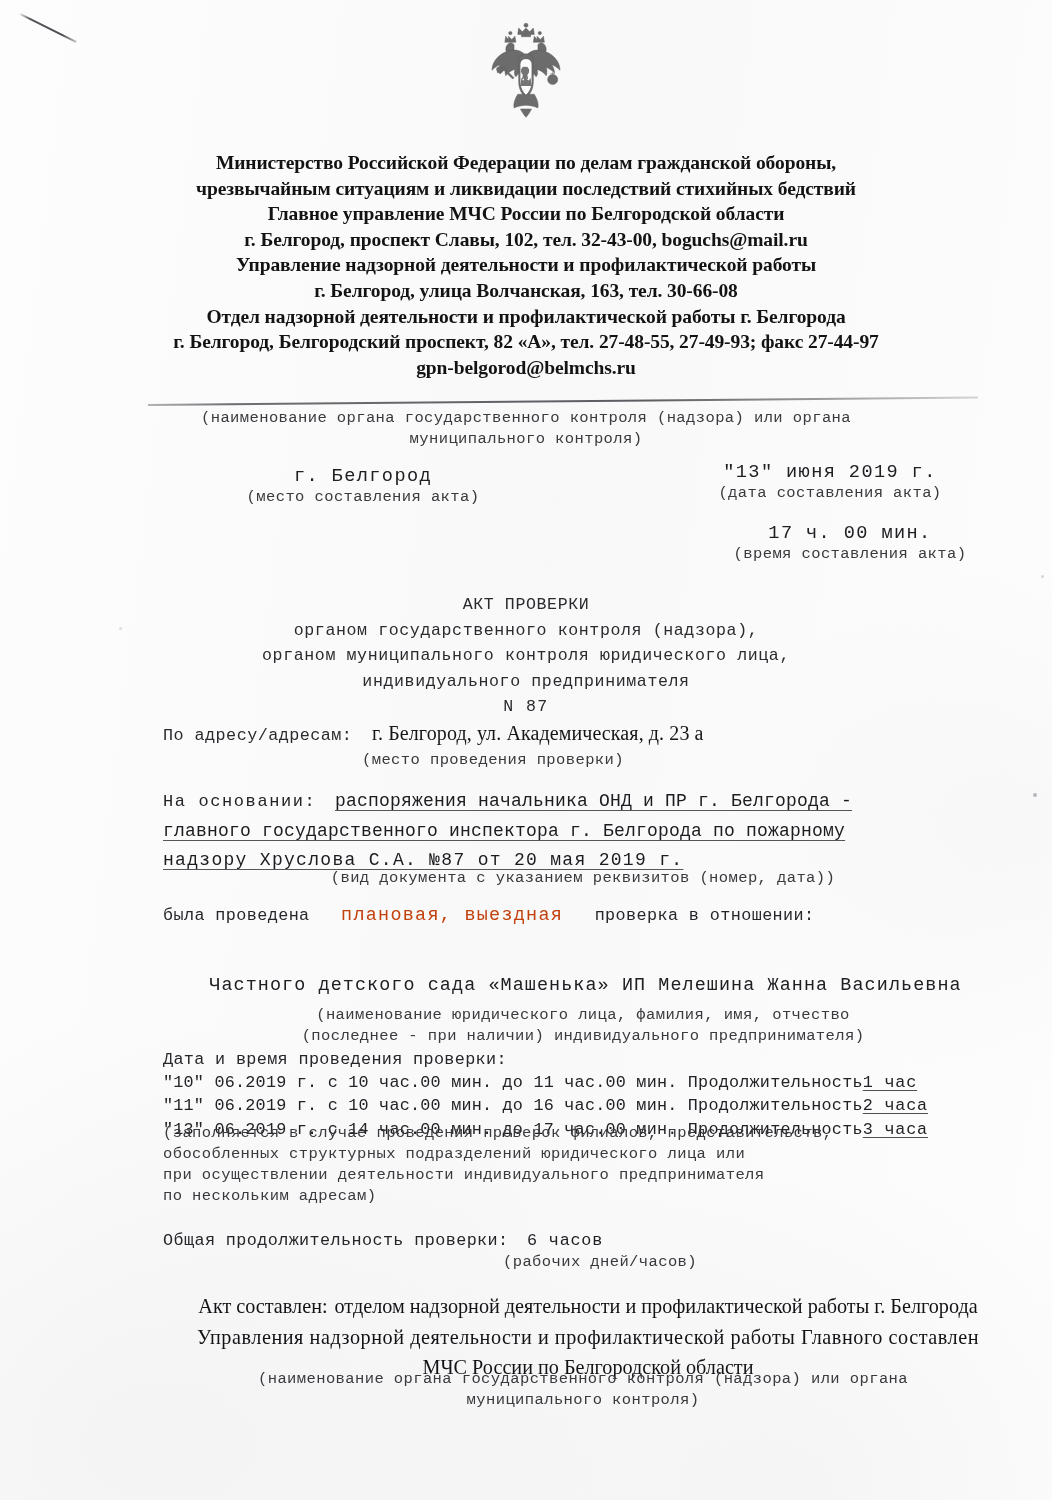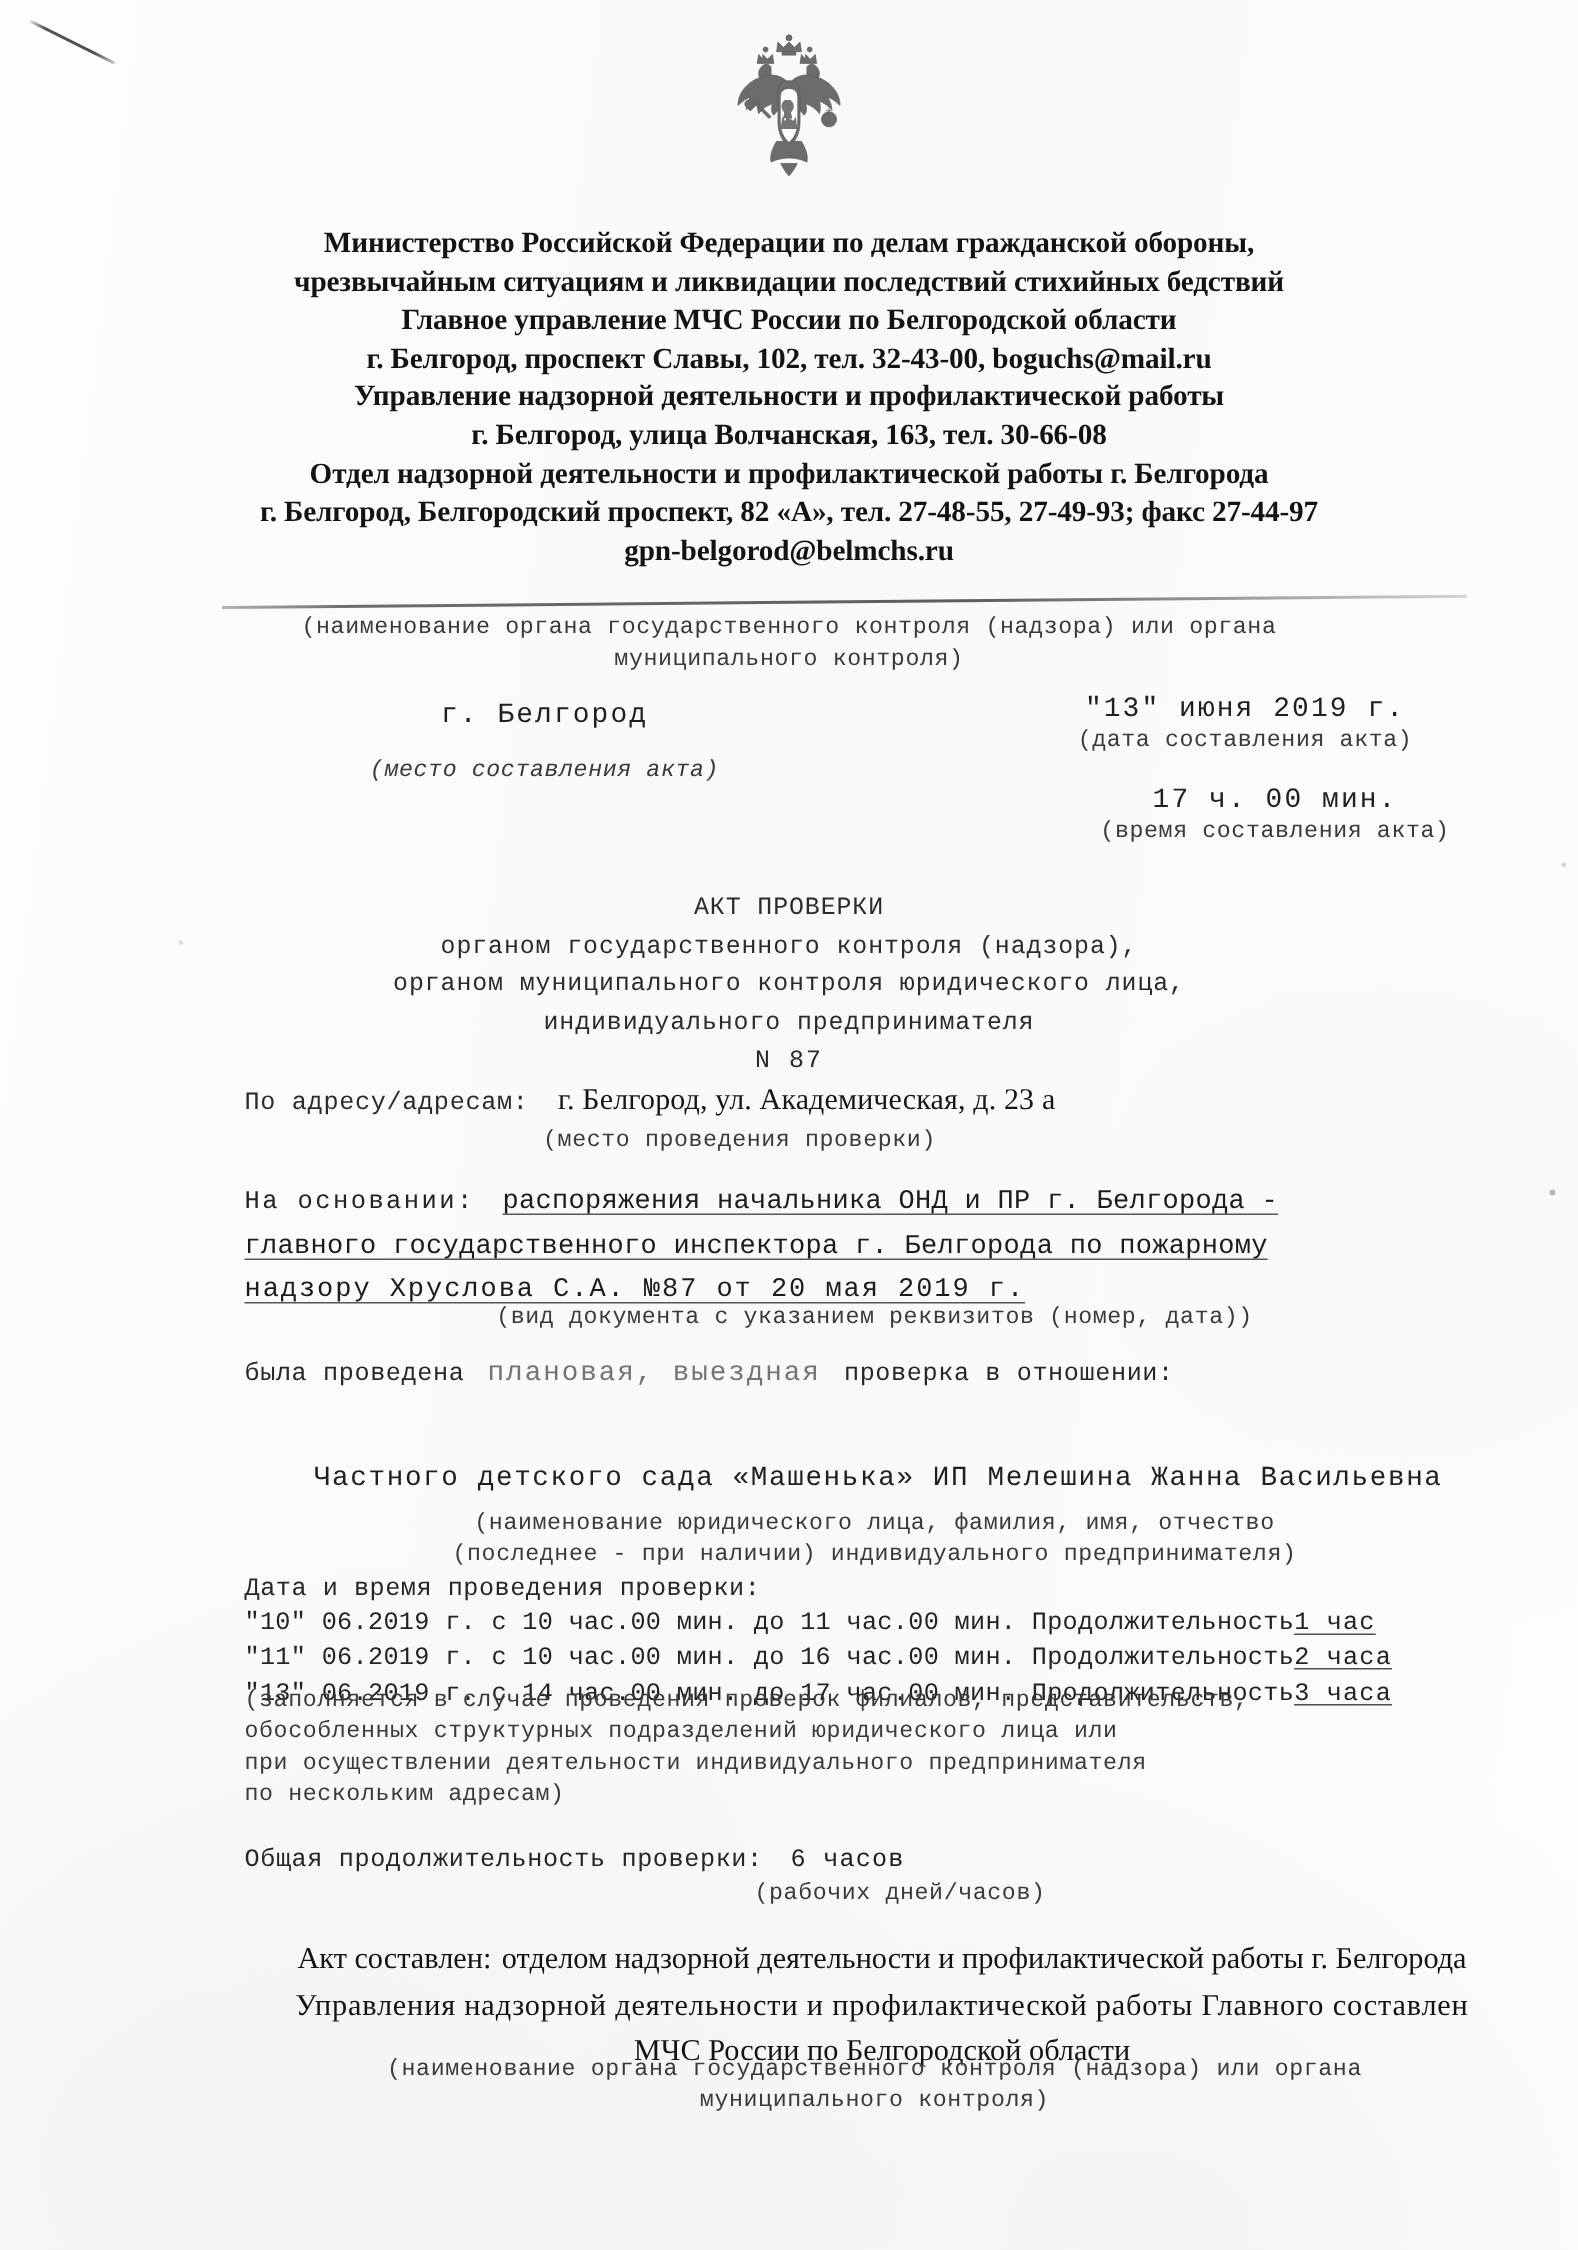--- a/index.html
+++ b/index.html
@@ -142,21 +142,21 @@
     text-align: center;
   }
 
   #place-block {
     left: 163px;
     top: 466px;
     width: 400px;
     text-align: center;
   }
   #place-block .val { display: inline-block; }
-  #place-block .cap { margin-top: 16px; font-style: italic; }
+  #place-block .cap { margin-top: 0; }
 
   #date-block {
     left: 640px;
     top: 462px;
     width: 380px;
     text-align: center;
   }
   #time-block {
     left: 660px;
     top: 523px;
@@ -450,21 +450,21 @@
         <span class="justified spaced-wide" style="display:inline;">главного государственного инспектора г. Белгорода по пожарному</span>
       </div>
       <div class="bline">
         <span class="justified" style="display:inline; letter-spacing:1.3px;">надзору Хруслова С.А. №87 от 20 мая 2019 г.</span>
       </div>
     </div>
     <div class="abs mono cap" id="basis-cap">(вид документа с указанием реквизитов (номер, дата))</div>
 
     <div class="abs mono" id="kind-row">
       <span>была проведена</span>
-      <span class="fill" style="font-size:18.4px; letter-spacing:1.3px; color:#737373; margin:0 5px;">плановая, выездная</span>
+      <span class="fill" style="font-size:18.4px; letter-spacing:1.3px; color:#c2410c; margin:0 21px;">плановая, выездная</span>
       <span>проверка в отношении:</span>
     </div>
 
     <div class="abs" id="entity-row">
       <span class="fill fill-mono" style="font-size:18.4px; letter-spacing:1.1px;">Частного детского сада «Машенька» ИП Мелешина Жанна Васильевна</span>
     </div>
     <div class="abs mono cap" id="entity-cap1">(наименование юридического лица, фамилия, имя, отчество</div>
     <div class="abs mono cap" id="entity-cap2">(последнее - при наличии) индивидуального предпринимателя)</div>
 
     <div class="abs mono" id="schedule">

